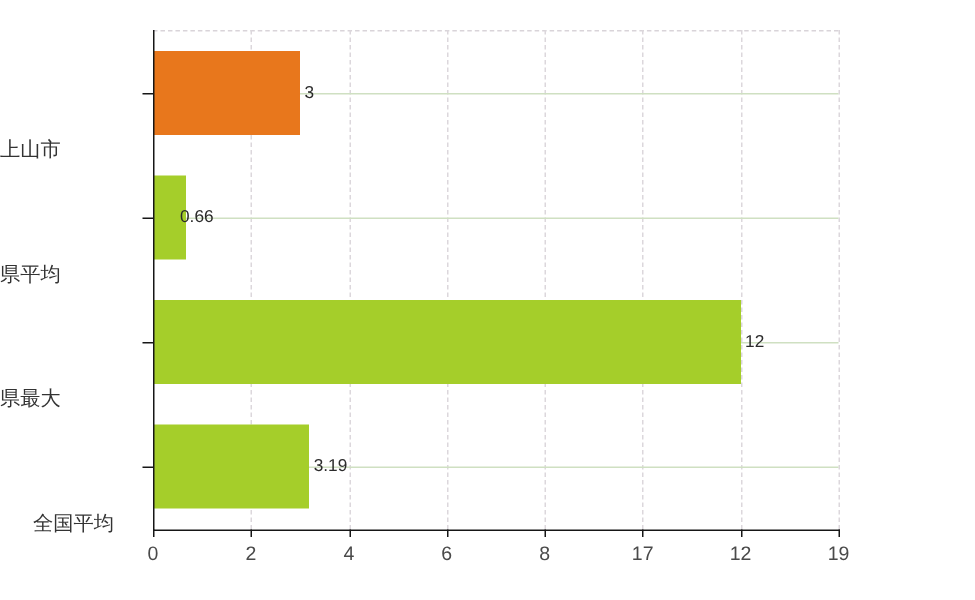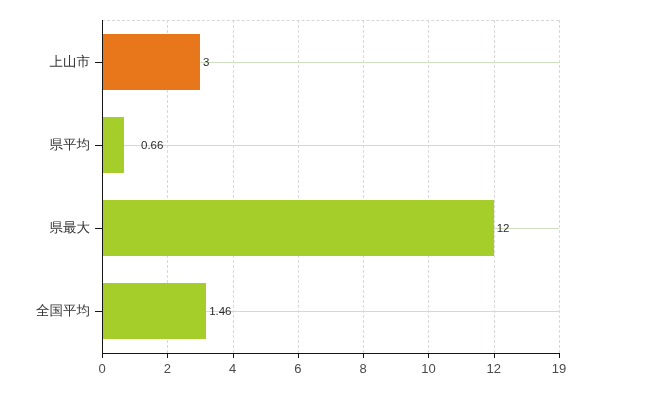--- a/index.html
+++ b/index.html
@@ -104,21 +104,22 @@
     color: #4a4a4a;
     white-space: nowrap;
   }
   .y-cat-label {
     position: absolute;
     right: 555px;     
     transform: translateY(-50%);
     font-size: 13.5px;
     color: #333333;
     white-space: nowrap;
-    text-align: right;
+    text-align: left;
+    margin-top: 38px;
   }
 
   
   .bar {
     position: absolute;
     border: 0;
   }
   .bar-green  { background-color: #a5ce2a; }
   .bar-orange { background-color: #e8771c; }
 
@@ -154,23 +155,23 @@
         <div class="hgrid" style="top: 291.375px;"></div>
       </div>
     <div id="bars-layer">
         <div class="bar bar-orange" title="上山市: 3" style="left: 0px; top: 13.625px; width: 97.9286px; height: 56px; background-color: rgb(232, 119, 28);"></div>
         <div class="bar bar-green" title="県平均: 0.66" style="left: 0px; top: 96.875px; width: 21.5443px; height: 56px; background-color: rgb(165, 206, 42);"></div>
         <div class="bar bar-green" title="県最大: 12" style="left: 0px; top: 180.125px; width: 391.714px; height: 56px; background-color: rgb(165, 206, 42);"></div>
         <div class="bar bar-green" title="全国平均: 3.19" style="left: 0px; top: 263.375px; width: 104.131px; height: 56px; background-color: rgb(165, 206, 42);"></div>
       </div>
     <div id="barvalues-layer">
         <div class="bar-value" style="left: 100.929px; top: 41.625px;">3</div>
-        <div class="bar-value" style="left: 39px; top: 124.875px;">0.66</div>
+        <div class="bar-value" style="left: 18px; top: 124.875px;">0.66</div>
         <div class="bar-value" style="left: 394.714px; top: 208.125px;">12</div>
-        <div class="bar-value" style="left: 107.131px; top: 291.375px;">1.46</div>
+        <div class="bar-value" style="left: 107.131px; top: 291.375px;">3.19</div>
       </div>
   </div>
 
   <div class="y-axis"></div>
   <div class="x-axis"></div>
 
   <div id="xticks-layer">
       <div class="x-tick" style="left: 102px;"></div>
       <div class="x-tick" style="left: 167.286px;"></div>
       <div class="x-tick" style="left: 232.571px;"></div>
@@ -185,24 +186,24 @@
       <div class="y-tick" style="top: 144.875px;"></div>
       <div class="y-tick" style="top: 228.125px;"></div>
       <div class="y-tick" style="top: 311.375px;"></div>
     </div>
   <div id="xlabels-layer">
       <div class="x-tick-label" style="left: 102px;">0</div>
       <div class="x-tick-label" style="left: 167.286px;">2</div>
       <div class="x-tick-label" style="left: 232.571px;">4</div>
       <div class="x-tick-label" style="left: 297.857px;">6</div>
       <div class="x-tick-label" style="left: 363.143px;">8</div>
-      <div class="x-tick-label" style="left: 428.429px;">10</div>
+      <div class="x-tick-label" style="left: 428.429px;">17</div>
       <div class="x-tick-label" style="left: 493.714px;">12</div>
       <div class="x-tick-label" style="left: 559px;">19</div>
     </div>
   <div id="ylabels-layer">
       <div class="y-cat-label" style="top: 61.625px; left: 0px; width: 90px; right: auto;">上山市</div>
       <div class="y-cat-label" style="top: 144.875px; left: 0px; width: 90px; right: auto;">県平均</div>
       <div class="y-cat-label" style="top: 228.125px; left: 0px; width: 90px; right: auto; font-family: Liberation Mono, monospace;">県最大</div>
-      <div class="y-cat-label" style="top: 311.375px; left: 0px; width: 90px; right: auto;">全国平均</div>
+      <div class="y-cat-label" style="top: 311.375px; left: 0px; width: 90px; right: auto; padding-left: 22px;">全国平均</div>
     </div>
 
 </div>
 
 </body></html>

